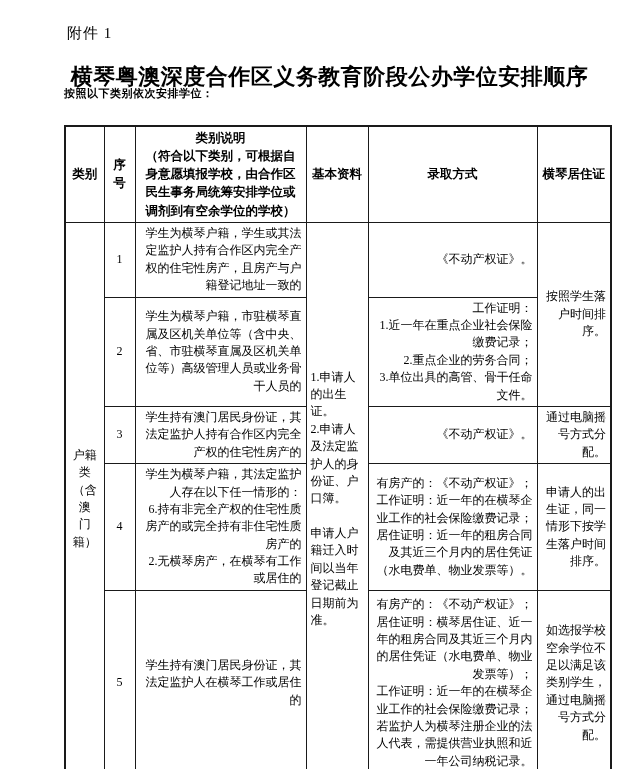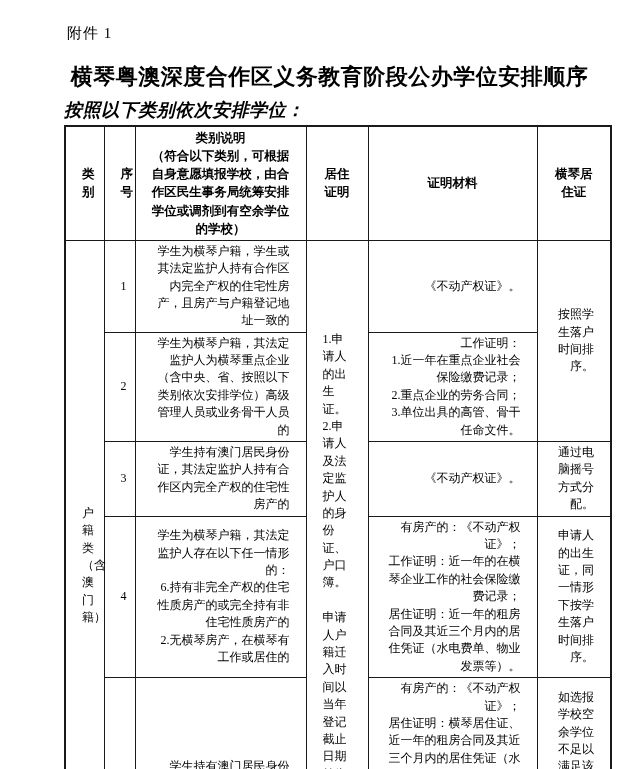--- a/index.html
+++ b/index.html
@@ -31,39 +31,38 @@
     width: 619px;
     text-align: center;
     font-size: 22px;
     font-weight: bold;
     letter-spacing: 0.5px;
     font-family: Liberation Serif, serif;
   }
   .intro-line {
     position: absolute;
     left: 44px;
-    top: 98px;
-    font-size: 18px;
+    top: 86px;
+    font-size: 11px;
     font-weight: bold;
     letter-spacing: 0.5px;
-    font-style: italic;
   }
   table.main-table {
     position: absolute;
     left: 44px;
     top: 125px;
     width: 546px;
     border-collapse: collapse;
     table-layout: fixed;
     border: 2px solid #1a1a1a;
   }
   table.main-table td,
   table.main-table th {
     border: 1px solid #1a1a1a;
-    padding: 2px 16px;
+    padding: 2px 4px;
     font-size: 12px;
     line-height: 1.45;
     vertical-align: middle;
     white-space: pre-wrap;
     word-break: break-all;
     font-weight: normal;
   }
   table.main-table th {
     font-weight: bold;
     text-align: center;
@@ -110,43 +109,43 @@
       <col style="width:169px">
       <col style="width:74px">
     </colgroup>
 
     <tbody>
         <tr class="row-header">
       <th>类别</th>
       <th>序号</th>
       <th>类别说明
 （符合以下类别，可根据自身意愿填报学校，由合作区民生事务局统筹安排学位或调剂到有空余学位的学校）</th>
-      <th>居住证明</th>
-      <th>证明材料</th>
+      <th>基本资料</th>
+      <th>录取方式</th>
       <th>横琴居住证</th>
     </tr>
 
     <tr class="row-1">
       <td class="cell-category" rowspan="5">户籍
 类
 （含澳
 门籍）</td>
       <td class="cell-no">1</td>
       <td class="cell-desc">学生为横琴户籍，学生或其法定监护人持有合作区内完全产权的住宅性房产，且房产与户籍登记地址一致的</td>
       <td class="cell-basic" rowspan="5">1.申请人的出生证。
 2.申请人及法定监护人的身份证、户口簿。
 
 申请人户籍迁入时间以当年登记截止日期前为准。</td>
       <td class="cell-cert">《不动产权证》。</td>
       <td class="cell-adm" rowspan="2">按照学生落户时间排序。</td>
     </tr>
 
     <tr class="row-2">
       <td class="cell-no">2</td>
-      <td class="cell-desc">学生为横琴户籍，其法定监护人为横琴重点企业（含中央、省、按照以下类别依次安排学位）高级管理人员或业务骨干人员的</td>
+      <td class="cell-desc">学生为横琴户籍，市驻横琴直属及区机关单位等（含中央、省、市驻横琴直属及区机关单位等）高级管理人员或业务骨干人员的</td>
       <td class="cell-cert">工作证明：
 1.近一年在重点企业社会保险缴费记录；
 2.重点企业的劳务合同；
 3.单位出具的高管、骨干任命文件。</td>
     </tr>
 
     <tr class="row-3">
       <td class="cell-no">3</td>
       <td class="cell-desc">学生持有澳门居民身份证，其法定监护人持有合作区内完全产权的住宅性房产的</td>
       <td class="cell-cert">《不动产权证》。</td>

